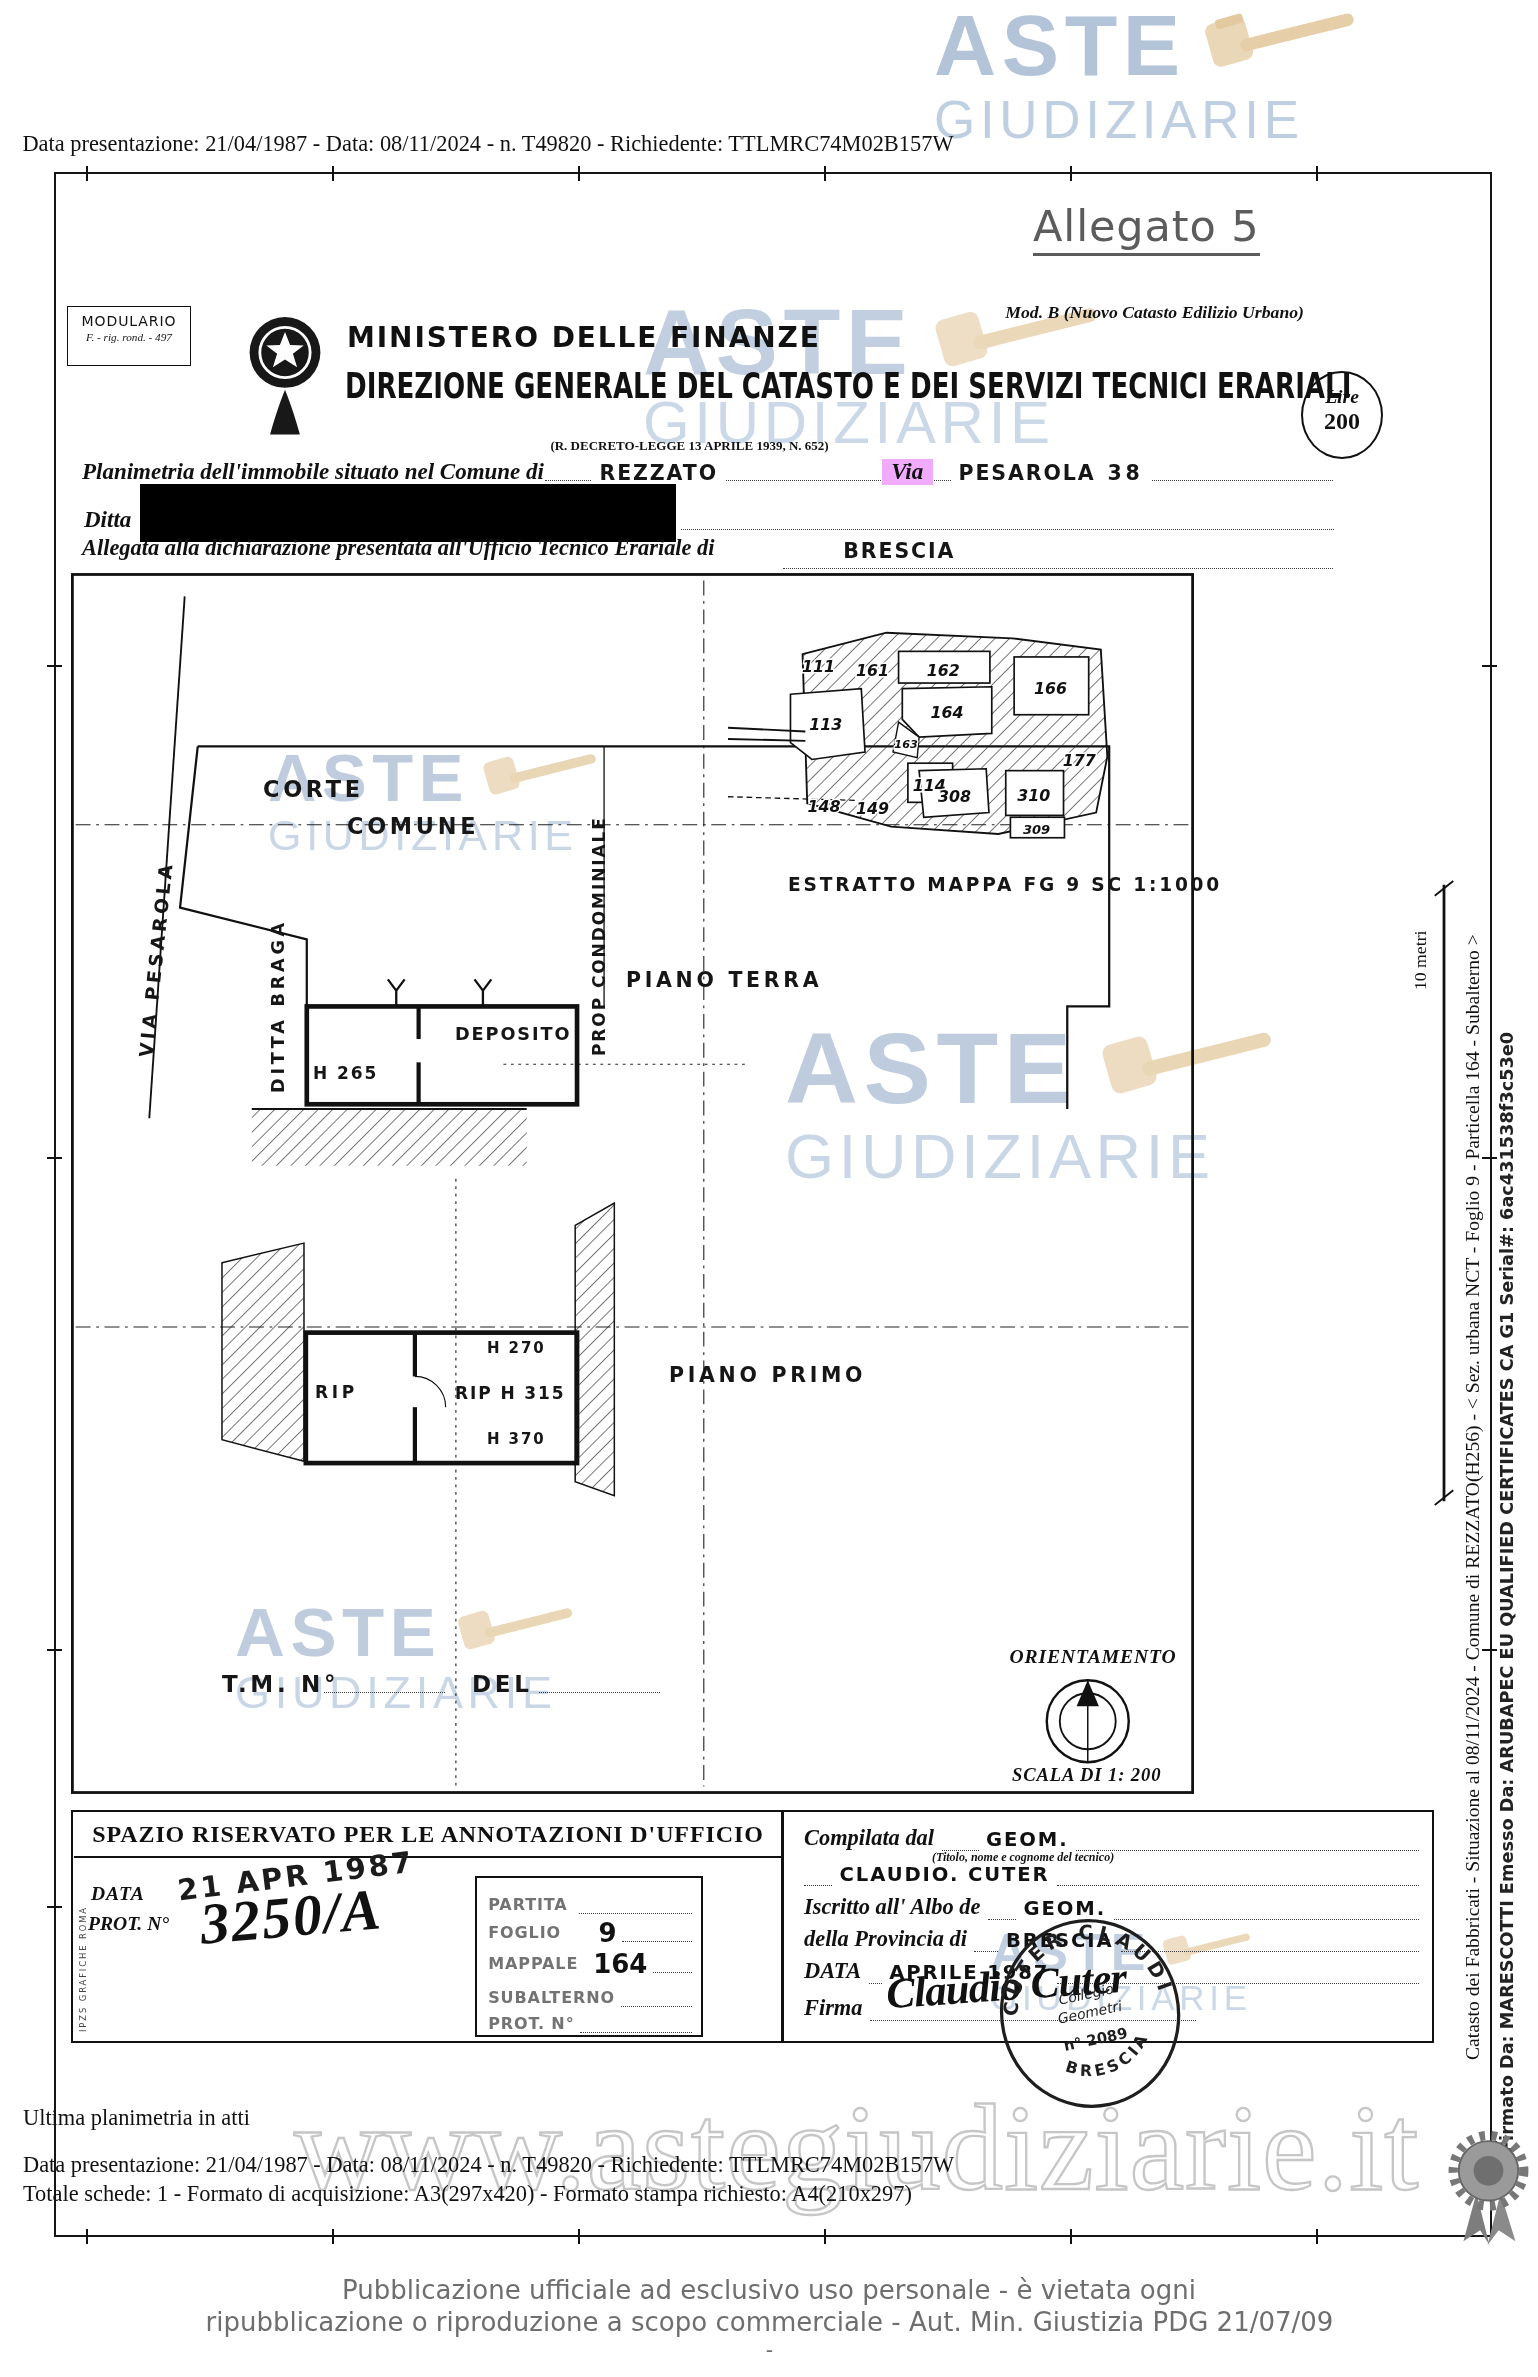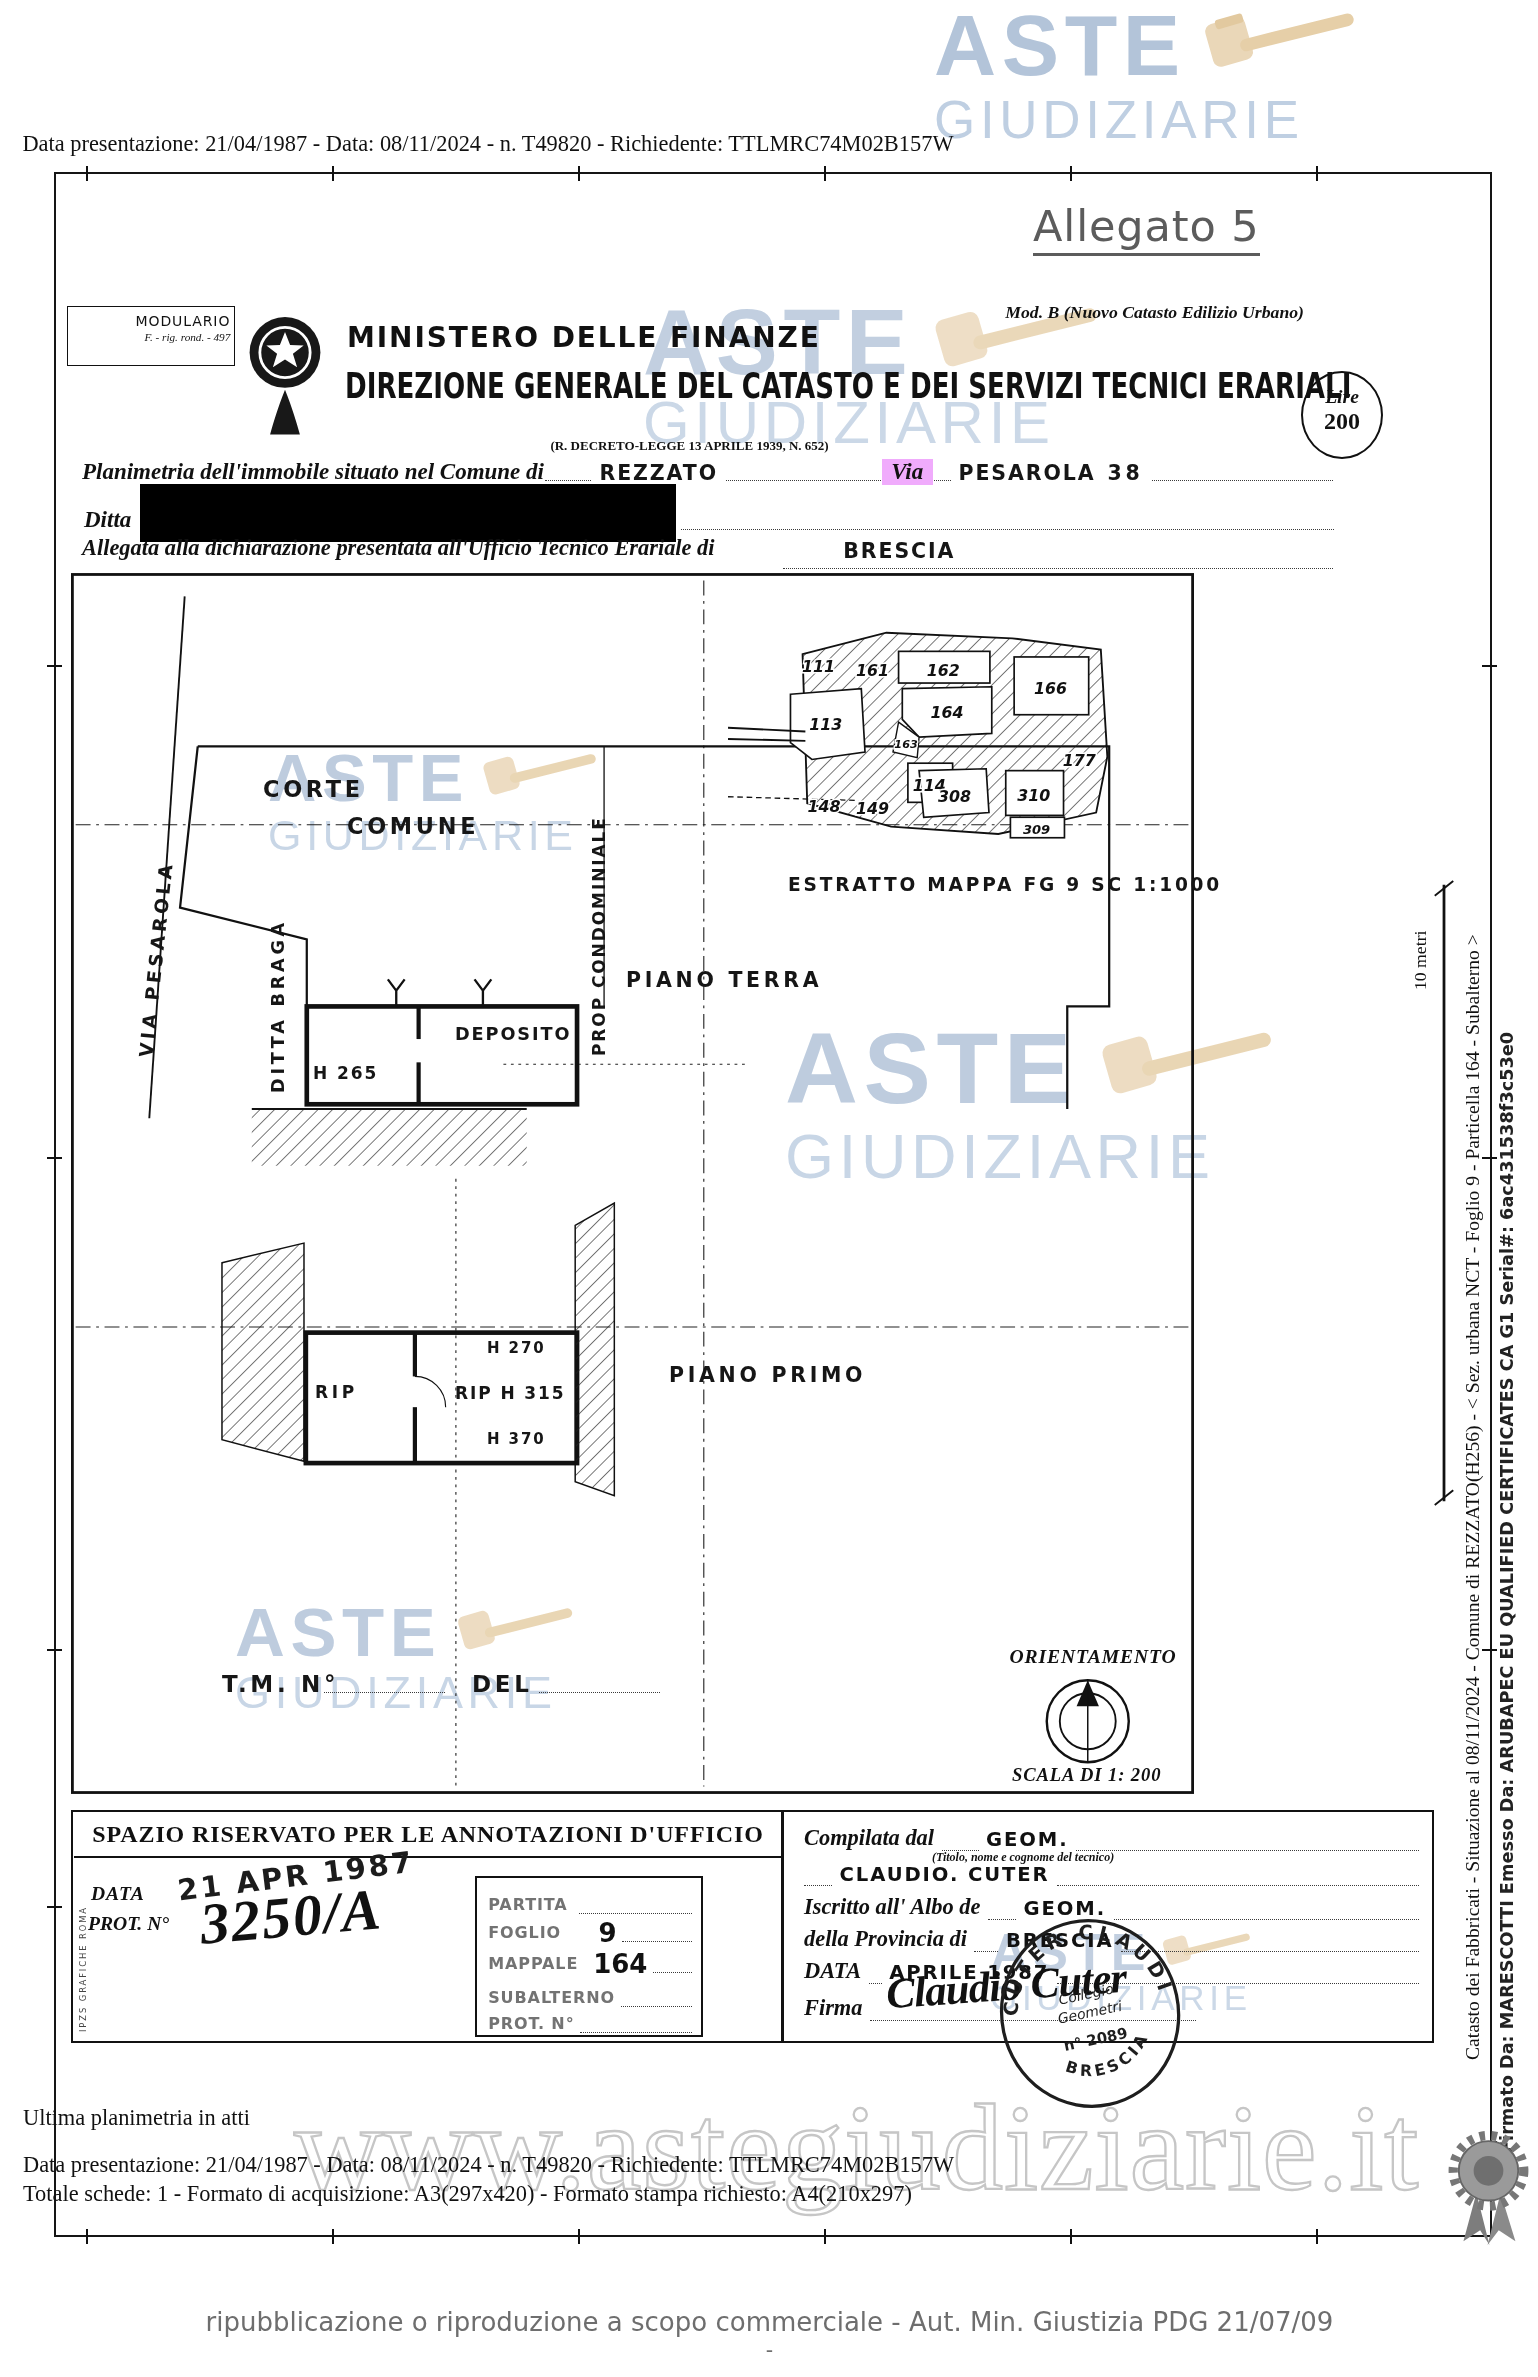--- a/index.html
+++ b/index.html
@@ -127,21 +127,21 @@
   <div class="tick" style="left:47px; top:1906px; width:15px; height:1.9px;"></div>
   <div class="tick" style="left:1482px; top:665px;  width:15px; height:1.9px;"></div>
   <div class="tick" style="left:1482px; top:1157px; width:15px; height:1.9px;"></div>
   <div class="tick" style="left:1482px; top:1649px; width:15px; height:1.9px;"></div>
   <div class="tick" style="left:1482px; top:2141px; width:15px; height:1.9px;"></div>
 
   <div class="abs sans" style="left:1033px; top:201px;">
     <span style="font-size:43px; color:#5c5c5c; border-bottom:3.7px solid #5c5c5c; padding-bottom:1.9px; letter-spacing:0.9px;">Allegato 5</span>
   </div>
 
-  <div class="abs" style="left:67px; top:306px; width:168px; height:60px; border:1.9px solid #111; padding:5.6px 3.7px 0 3.7px; text-align:right;">
+  <div class="abs" style="left:67px; top:306px; width:124px; height:60px; border:1.9px solid #111; padding:5.6px 3.7px 0 3.7px; text-align:center;">
     <div class="sans" style="font-size:14px; letter-spacing:0.9px;">MODULARIO</div>
     <div class="serif" style="font-size:11.2px; font-style:italic; margin-top:2.8px;">F. - rig. rond. - 497</div>
   </div>
 
   <svg class="abs" style="left:242px; top:304px;" width="86" height="136" viewBox="0 0 92 146">
     <circle cx="46" cy="52" r="38" fill="#181818"></circle>
     <circle cx="46" cy="52" r="27" fill="none" stroke="#fff" stroke-width="3"></circle>
     <path d="M46 30 L51.5 44 L66 44.5 L54.5 53.5 L59 68 L46 59.5 L33 68 L37.5 53.5 L26 44.5 L40.5 44 Z" fill="#fff"></path>
     <path d="M46 92 C38 112 34 126 30 140 L62 140 C58 126 54 112 46 92 Z" fill="#181818"></path>
   </svg>
@@ -378,20 +378,21 @@
   </svg>
   <div class="abs rot serif" style="left:1410px; top:990px; font-size:17.7px;">10 metri</div>
 
   <div class="abs rot serif" style="left:1462px; top:2060px; font-size:19.6px; color:#111;">Catasto dei Fabbricati - Situazione al 08/11/2024 - Comune di REZZATO(H256) - &lt; Sez. urbana NCT - Foglio 9 - Particella 164 - Subalterno &gt;</div>
   <div class="abs rot sans" style="left:1497px; top:2153px; font-size:17.7px; color:#222; font-weight:600;">Firmato Da: MARESCOTTI Emesso Da: ARUBAPEC EU QUALIFIED CERTIFICATES CA G1 Serial#: 6ac431538f3c53e0</div>
 
   <div class="abs serif" style="left:23px; top:2105px; font-size:22.4px;">Ultima planimetria in atti</div>
   <div class="abs serif" style="left:23px; top:2152px; font-size:22.4px;">Data presentazione: 21/04/1987 - Data: 08/11/2024 - n. T49820 - Richiedente: TTLMRC74M02B157W</div>
   <div class="abs serif" style="left:23px; top:2181px; font-size:22.4px;">Totale schede: 1 - Formato di acquisizione: A3(297x420) - Formato stampa richiesto: A4(210x297)</div>
 
+  <div class="abs sans" style="left:233px; top:2275px; width:1072px; text-align:center; font-size:26px; color:#6e6e6e;">Pubblicazione ufficiale ad esclusivo uso personale - è vietata ogni</div>
   <div class="abs sans" style="left:168px; top:2307px; width:1203px; text-align:center; font-size:26px; color:#6e6e6e;">ripubblicazione o riproduzione a scopo commerciale - Aut. Min. Giustizia PDG 21/07/09</div>
   <div class="abs sans" style="left:746px; top:2338px; width:47px; text-align:center; font-size:20.5px; color:#6e6e6e;">-</div>
 
   <svg class="abs" style="left:1443px; top:2128px;" width="91" height="119" viewBox="0 0 98 128">
     <path d="M36,70 L22,122 L40,110 L50,126 Z" fill="#7d7d7d"></path>
     <path d="M62,70 L78,122 L60,110 L48,126 Z" fill="#8a8a8a"></path>
     <circle cx="49" cy="46" r="38" fill="none" stroke="#777" stroke-width="10" stroke-dasharray="6 7"></circle>
     <circle cx="49" cy="46" r="32" fill="#9a9a9a" stroke="#666" stroke-width="2"></circle>
     <circle cx="49" cy="46" r="16" fill="#6f6f6f"></circle>
   </svg>

